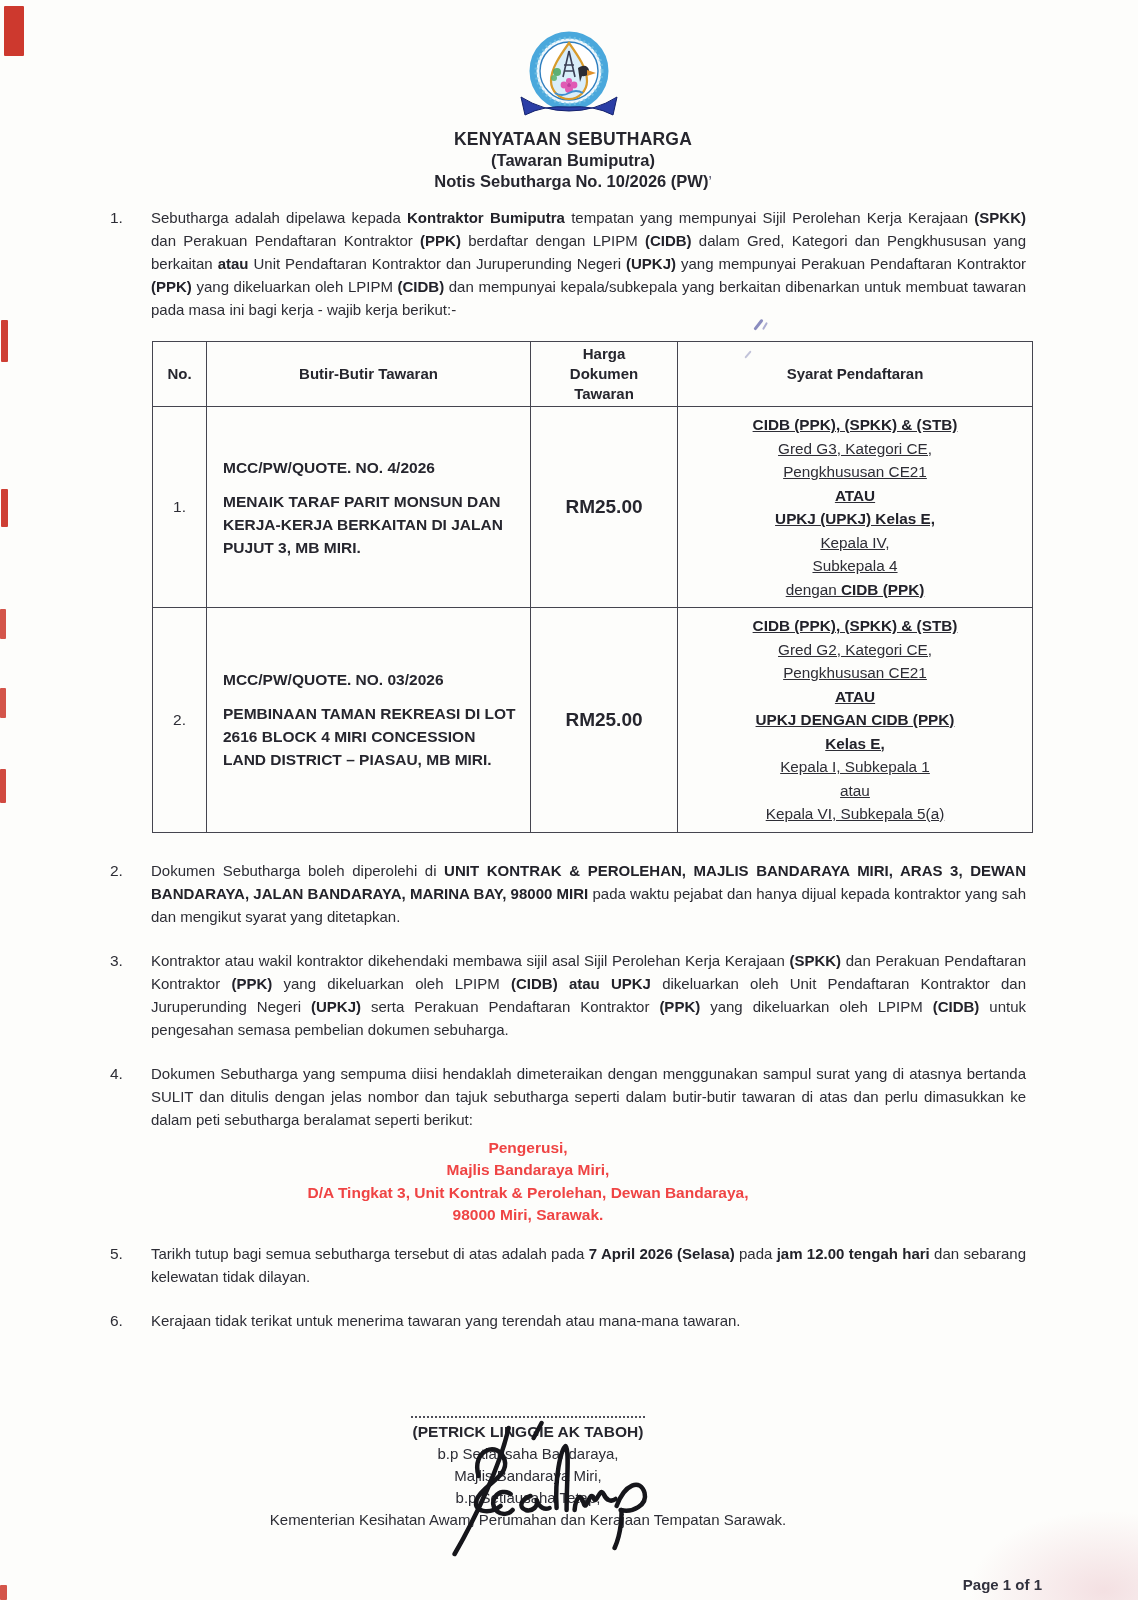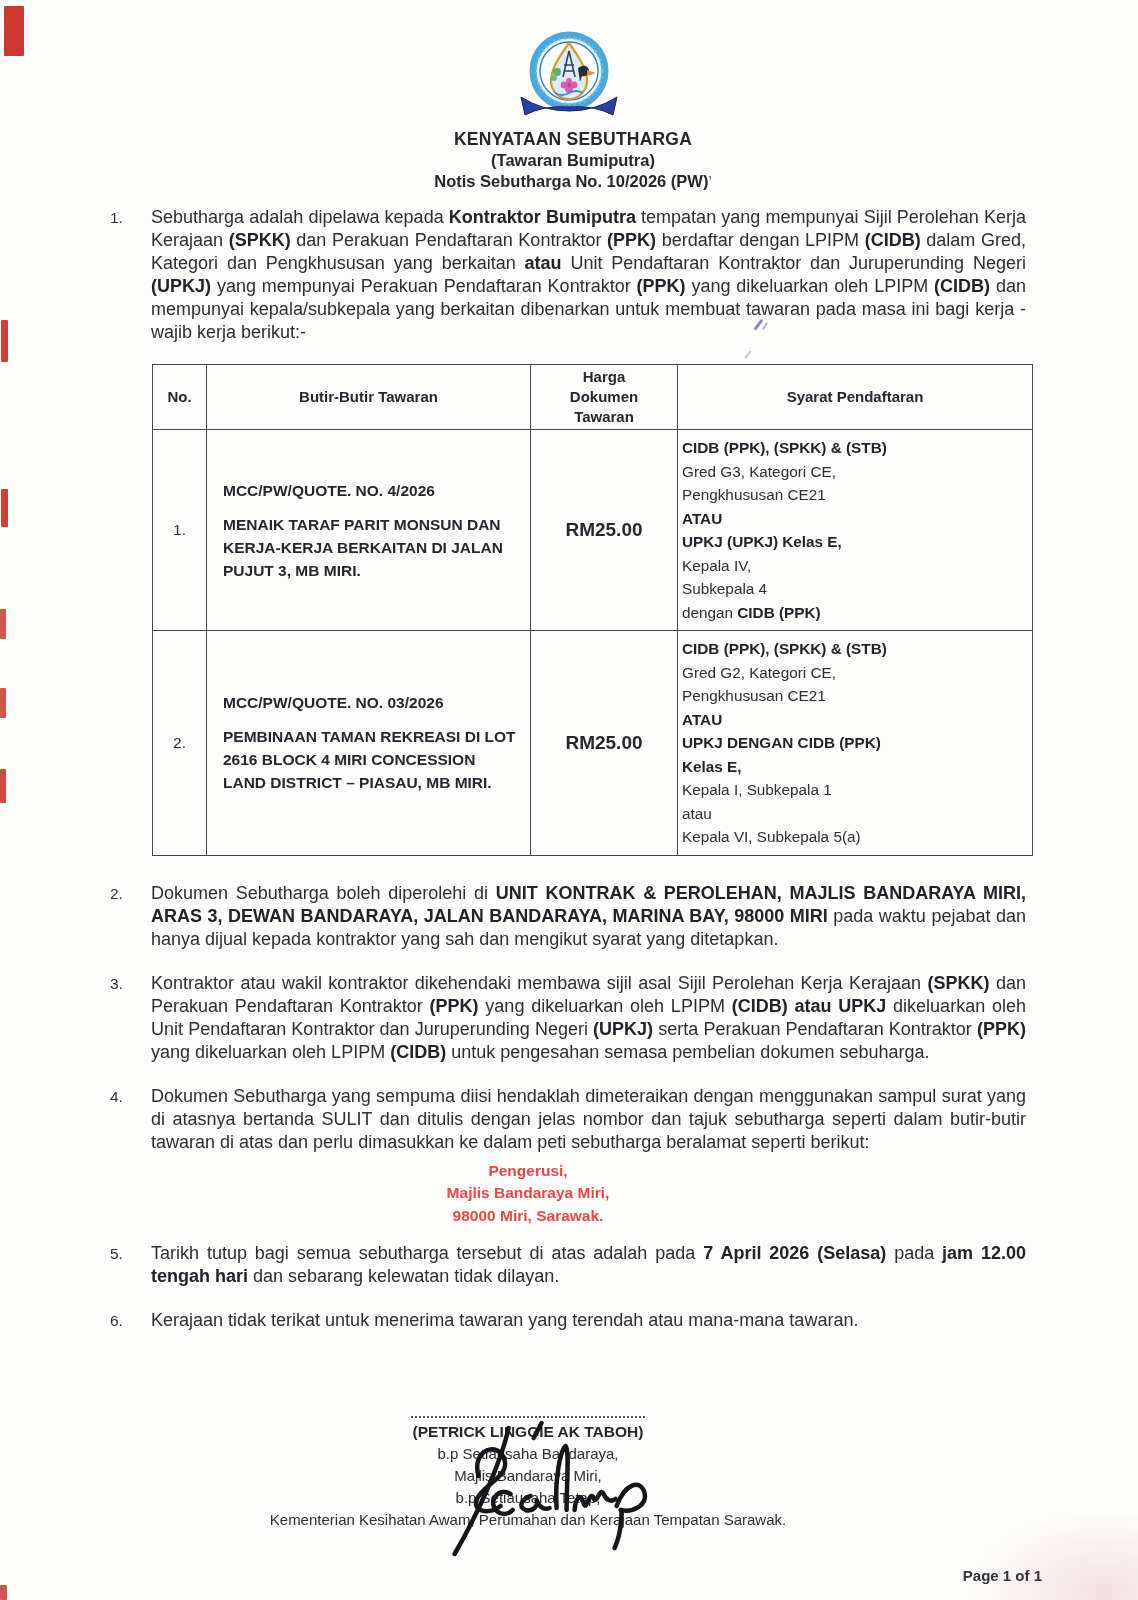--- a/index.html
+++ b/index.html
@@ -19,56 +19,56 @@
   .logo{display:block;margin:0 auto;}
   .title-block{transform:translateX(4px);margin-top:2px;}
   .t1{font-size:17.5px;font-weight:bold;line-height:22px;color:#26262e;letter-spacing:.2px;}
   .t2{font-size:16.5px;font-weight:bold;line-height:21px;color:#26262e;}
   .t3{font-size:16.5px;font-weight:bold;line-height:21px;color:#26262e;}
   .stray-tick{font-size:12px;color:#6a6a80;vertical-align:top;}
   
   .content{margin:0 112px 0 110px;}
   .para{display:flex;margin-bottom:21px;}
   .pnum{width:41px;flex:0 0 41px;font-size:15.5px;line-height:23px;}
-  .pbody{flex:1;font-size:18px;line-height:23px;text-align:justify;}
+  .pbody{flex:1;font-size:15px;line-height:23px;text-align:justify;}
   .para-first{margin-top:14px;margin-bottom:0;}
   
   table.offer{
     border-collapse:collapse;
     margin:20px 0 26px 42px;
     width:880px;
     table-layout:fixed;
   }
   table.offer th,table.offer td{border:1.7px solid #45454f;}
   table.offer th{
     font-size:15px;font-weight:bold;color:#26262e;
     text-align:center;vertical-align:middle;height:62px;line-height:20px;
   }
   th .narrow{width:86px;margin:0 auto;}
   td.c-no{text-align:center;vertical-align:middle;font-size:15.5px;}
   td.c-butir{vertical-align:middle;padding:10px 14px 10px 16px;margin-left:24px;}
   td.c-butir div{font-size:15.5px;line-height:23px;font-weight:bold;color:#26262e;}
   td.c-butir div + div{margin-top:11px;}
   td.c-harga{text-align:center;vertical-align:middle;font-size:19px;font-weight:bold;color:#26262e;}
-  td.c-syarat{text-align:left;vertical-align:middle;padding:6px 4px;}
+  td.c-syarat{text-align:center;vertical-align:middle;padding:6px 4px;text-decoration:underline;}
   td.c-syarat div{font-size:15.3px;line-height:23.5px;}
   tr.row1{height:190px;}
   tr.row2{height:224px;}
   
   .address{width:780px;margin:4px 0 0 28px;text-align:center;}
   .address div{font-size:15.5px;font-weight:bold;line-height:22.5px;color:#ef4444;}
   .para5{margin-top:15px;}
   .para6{margin-top:2px;margin-bottom:0;}
   
   .sig-block{position:relative;width:780px;margin:6px 0 0 28px;text-align:center;}
   .sig-draw{position:absolute;left:50%;top:-2px;transform:translateX(-54%);z-index:2;}
   .dotted{width:234px;margin:84px auto 0;border-bottom:2px dotted #4d4d58;height:0;}
   .sig-name{margin-top:3px;font-size:15.5px;font-weight:bold;color:#26262e;line-height:22px;}
   .sig-lines div{font-size:15px;line-height:22px;}
-  .page-num{position:absolute;right:96px;bottom:16px;font-size:15px;font-weight:bold;color:#32323e;}
+  .page-num{position:absolute;right:96px;bottom:7px;font-size:15px;font-weight:bold;color:#32323e;}
   
   .redmark{position:absolute;background:#c92a1e;border-radius:1px;}
   .rm1{left:4px;top:6px;width:20px;height:50px;opacity:.93;}
   .rm2{left:1px;top:320px;width:7px;height:42px;opacity:.9;}
   .rm3{left:1px;top:489px;width:7px;height:38px;opacity:.9;}
   .rm4{left:0;top:609px;width:6px;height:30px;opacity:.8;}
   .rm5{left:0;top:688px;width:6px;height:30px;opacity:.8;}
   .rm6{left:0;top:769px;width:6px;height:34px;opacity:.85;}
   .rm7{left:0;top:1585px;width:7px;height:15px;opacity:.8;}
   .pen-a{position:absolute;left:757px;top:318px;width:2.5px;height:13px;background:#7678b4;transform:rotate(38deg);opacity:.85;border-radius:2px;}
@@ -194,20 +194,21 @@
       <div class="pbody">Kontraktor atau wakil kontraktor dikehendaki membawa sijil asal Sijil Perolehan Kerja Kerajaan <b>(SPKK)</b> dan Perakuan Pendaftaran Kontraktor <b>(PPK)</b> yang dikeluarkan oleh LPIPM <b>(CIDB) atau UPKJ</b> dikeluarkan oleh Unit Pendaftaran Kontraktor dan Juruperunding Negeri <b>(UPKJ)</b> serta Perakuan Pendaftaran Kontraktor <b>(PPK)</b> yang dikeluarkan oleh LPIPM <b>(CIDB)</b> untuk pengesahan semasa pembelian dokumen sebuharga.</div>
     </div>
     <div class="para" style="margin-bottom:6px;">
       <div class="pnum">4.</div>
       <div class="pbody">Dokumen Sebutharga yang sempuma diisi hendaklah dimeteraikan dengan menggunakan sampul surat yang di atasnya bertanda SULIT dan ditulis dengan jelas nombor dan tajuk sebutharga seperti dalam butir-butir tawaran di atas dan perlu dimasukkan ke dalam peti sebutharga beralamat seperti berikut:</div>
     </div>
 
     <div class="address">
       <div>Pengerusi,</div>
       <div>Majlis Bandaraya Miri,</div>
+      <div>D/A Tingkat 3, Unit Kontrak &amp; Perolehan, Dewan Bandaraya,</div>
       <div>98000 Miri, Sarawak.</div>
     </div>
 
     <div class="para para5">
       <div class="pnum">5.</div>
       <div class="pbody">Tarikh tutup bagi semua sebutharga tersebut di atas adalah pada <b>7 April 2026 (Selasa)</b> pada <b>jam 12.00 tengah hari</b> dan sebarang kelewatan tidak dilayan.</div>
     </div>
     <div class="para para6">
       <div class="pnum">6.</div>
       <div class="pbody">Kerajaan tidak terikat untuk menerima tawaran yang terendah atau mana-mana tawaran.</div>

